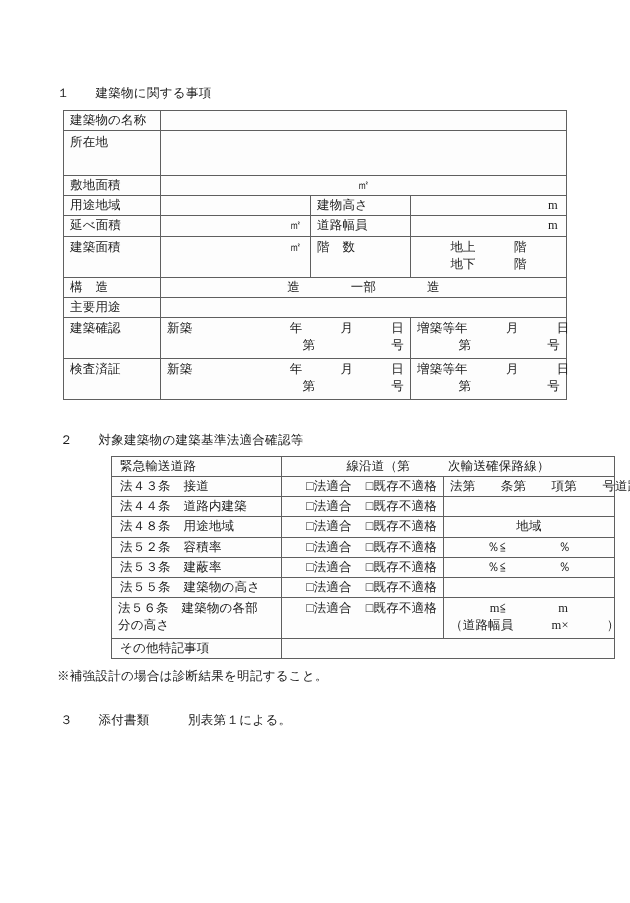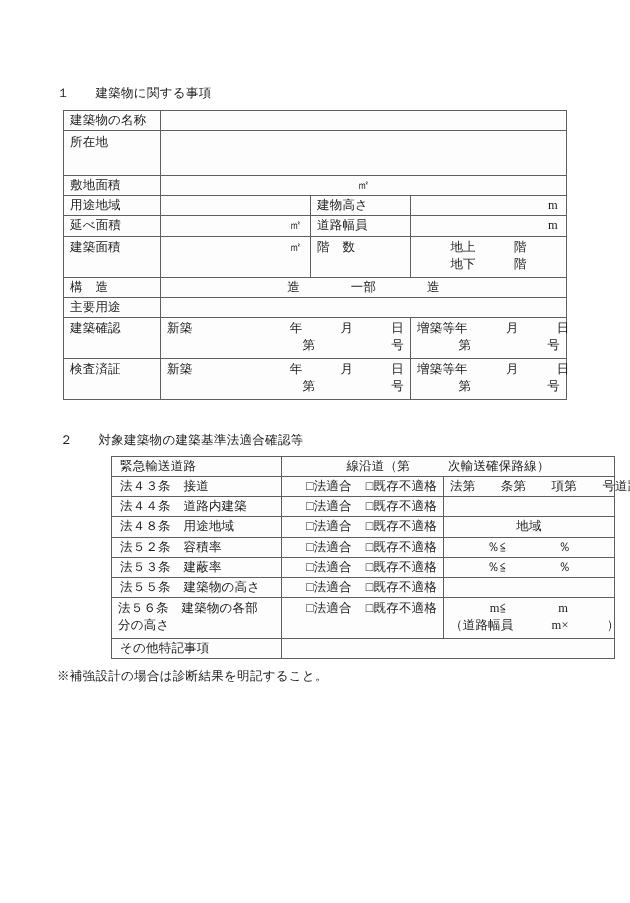--- a/index.html
+++ b/index.html
@@ -377,14 +377,15 @@
         </td>
         <td colspan="2">
           <span class="cell lft"></span>
         </td>
       </tr>
     </tbody>
   </table>
 
   <div class="note-line" style="left:57px; top:668px;">※補強設計の場合は診断結果を明記すること。</div>
 
+  <div class="note-line" style="left:60px; top:712px;">３　　添付書類　　　別表第１による。</div>
 
 </div>
 
 </body></html>

